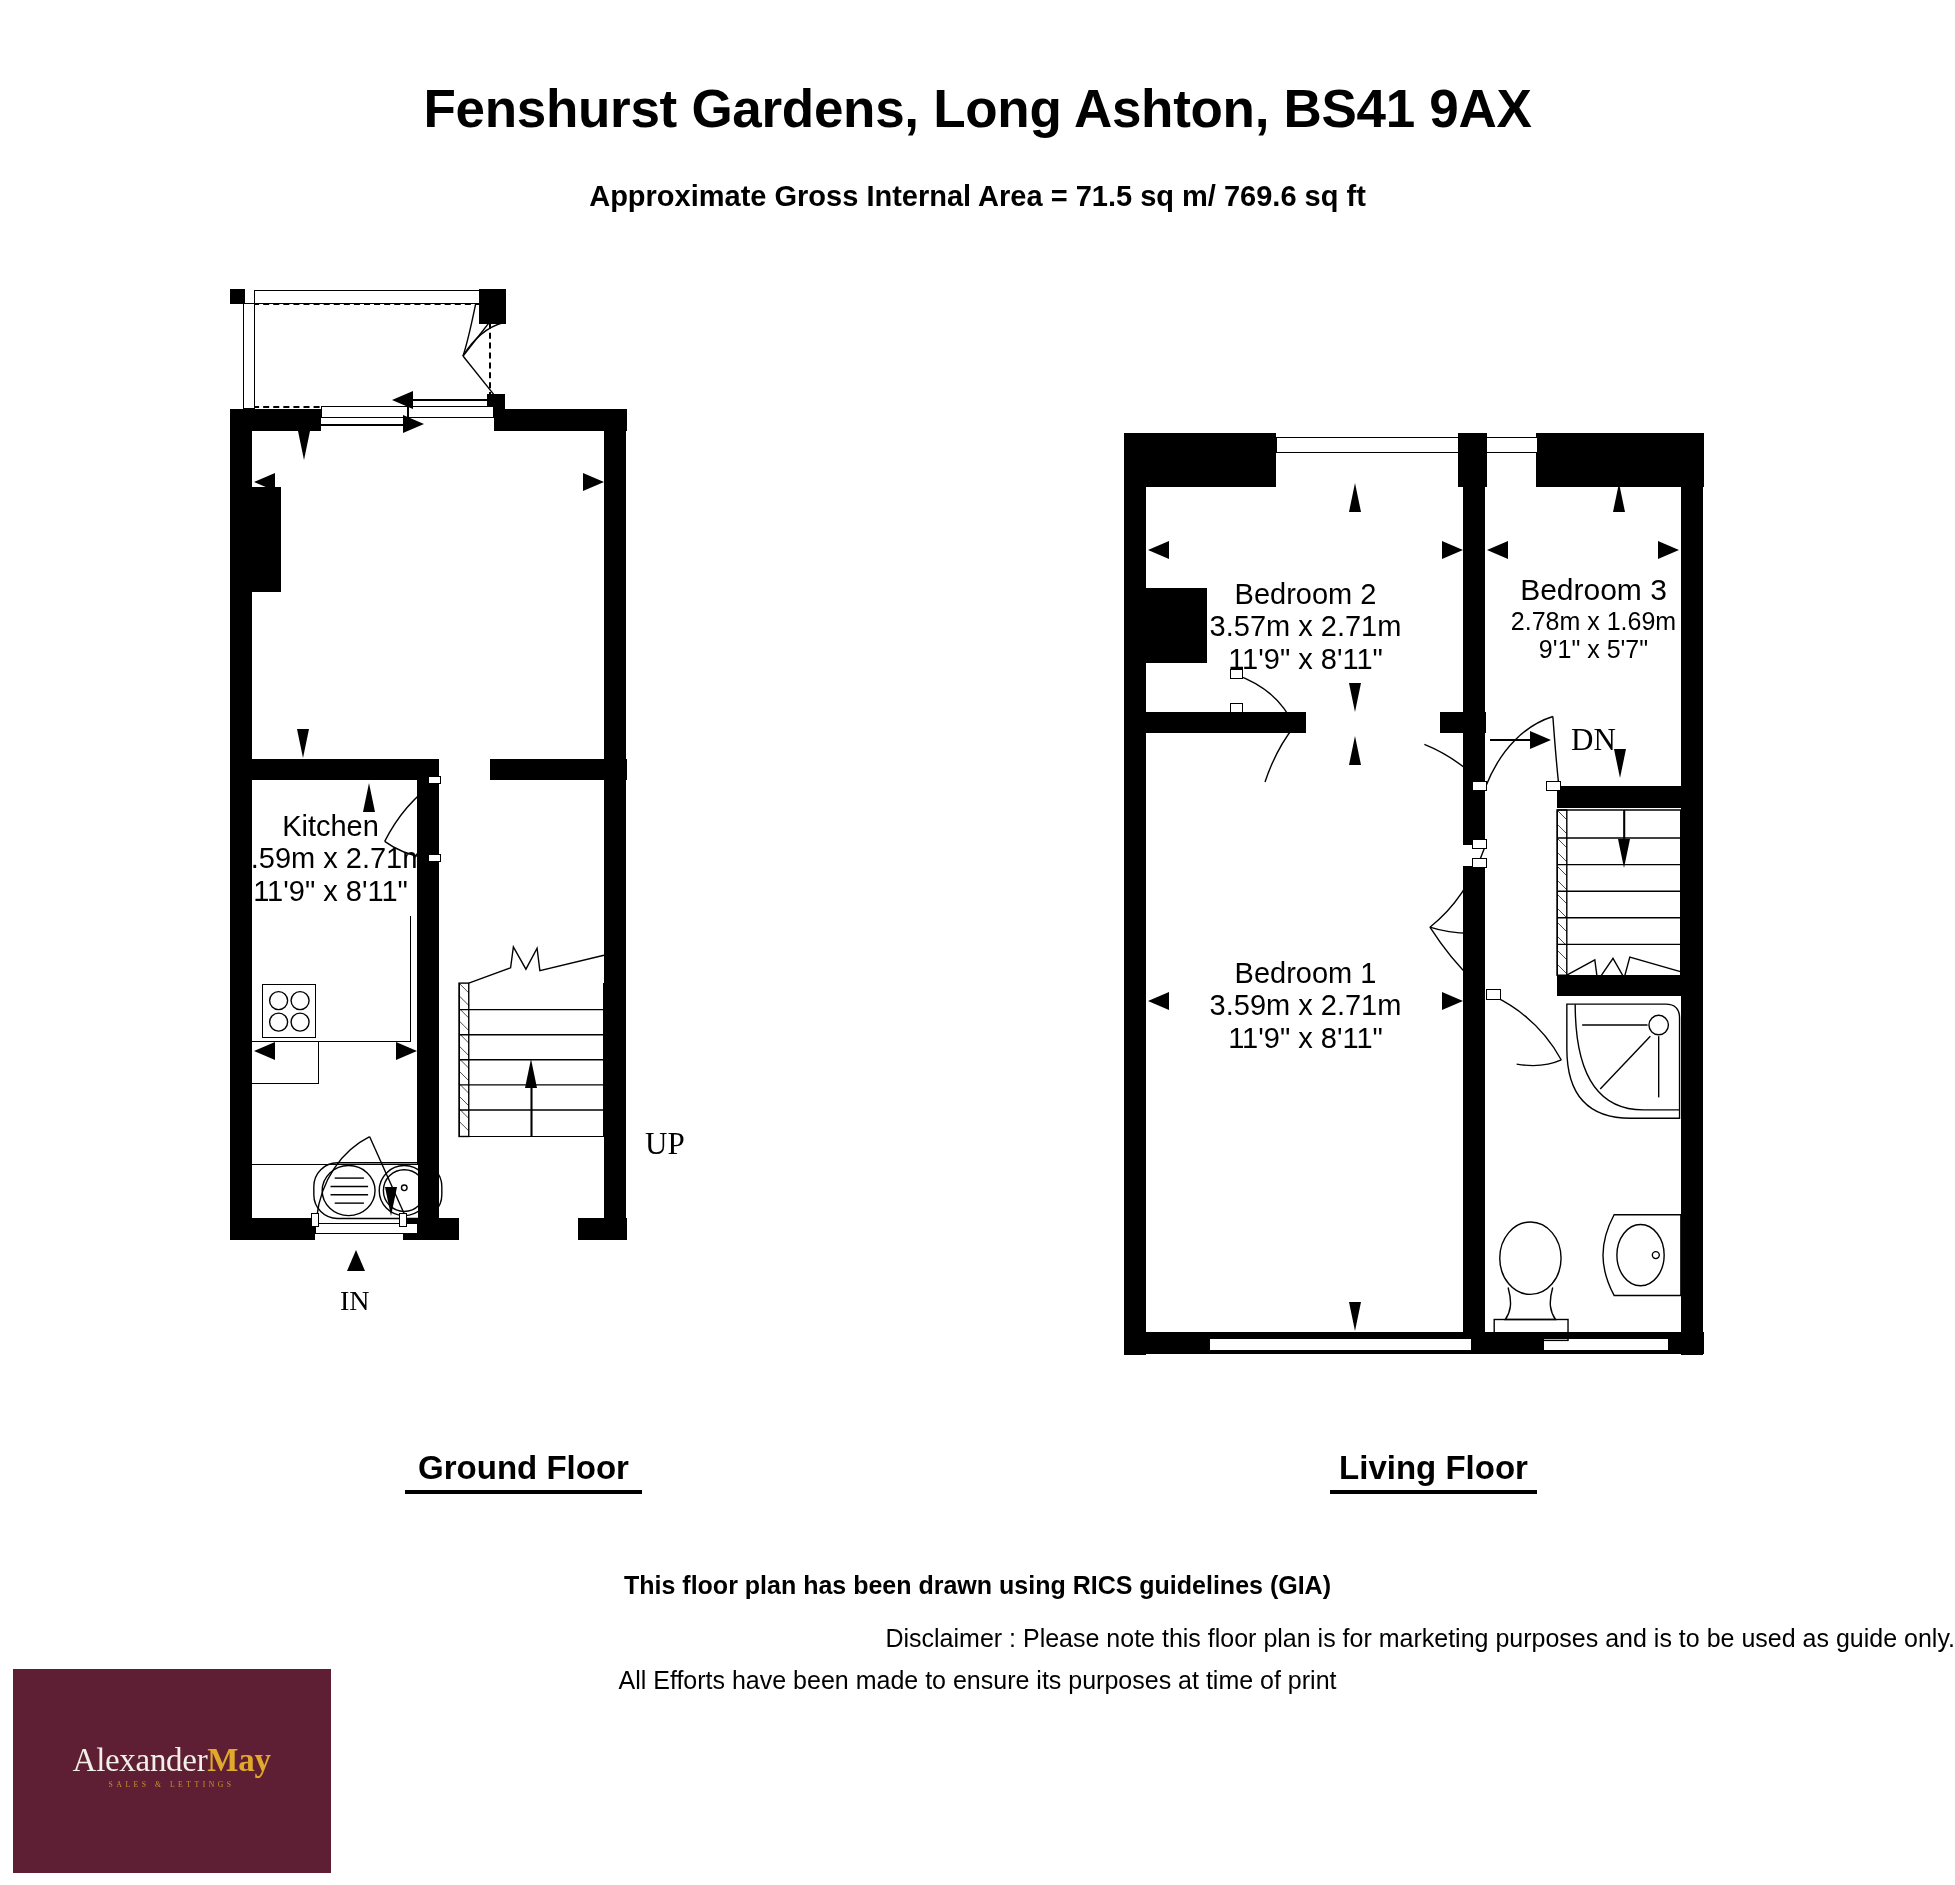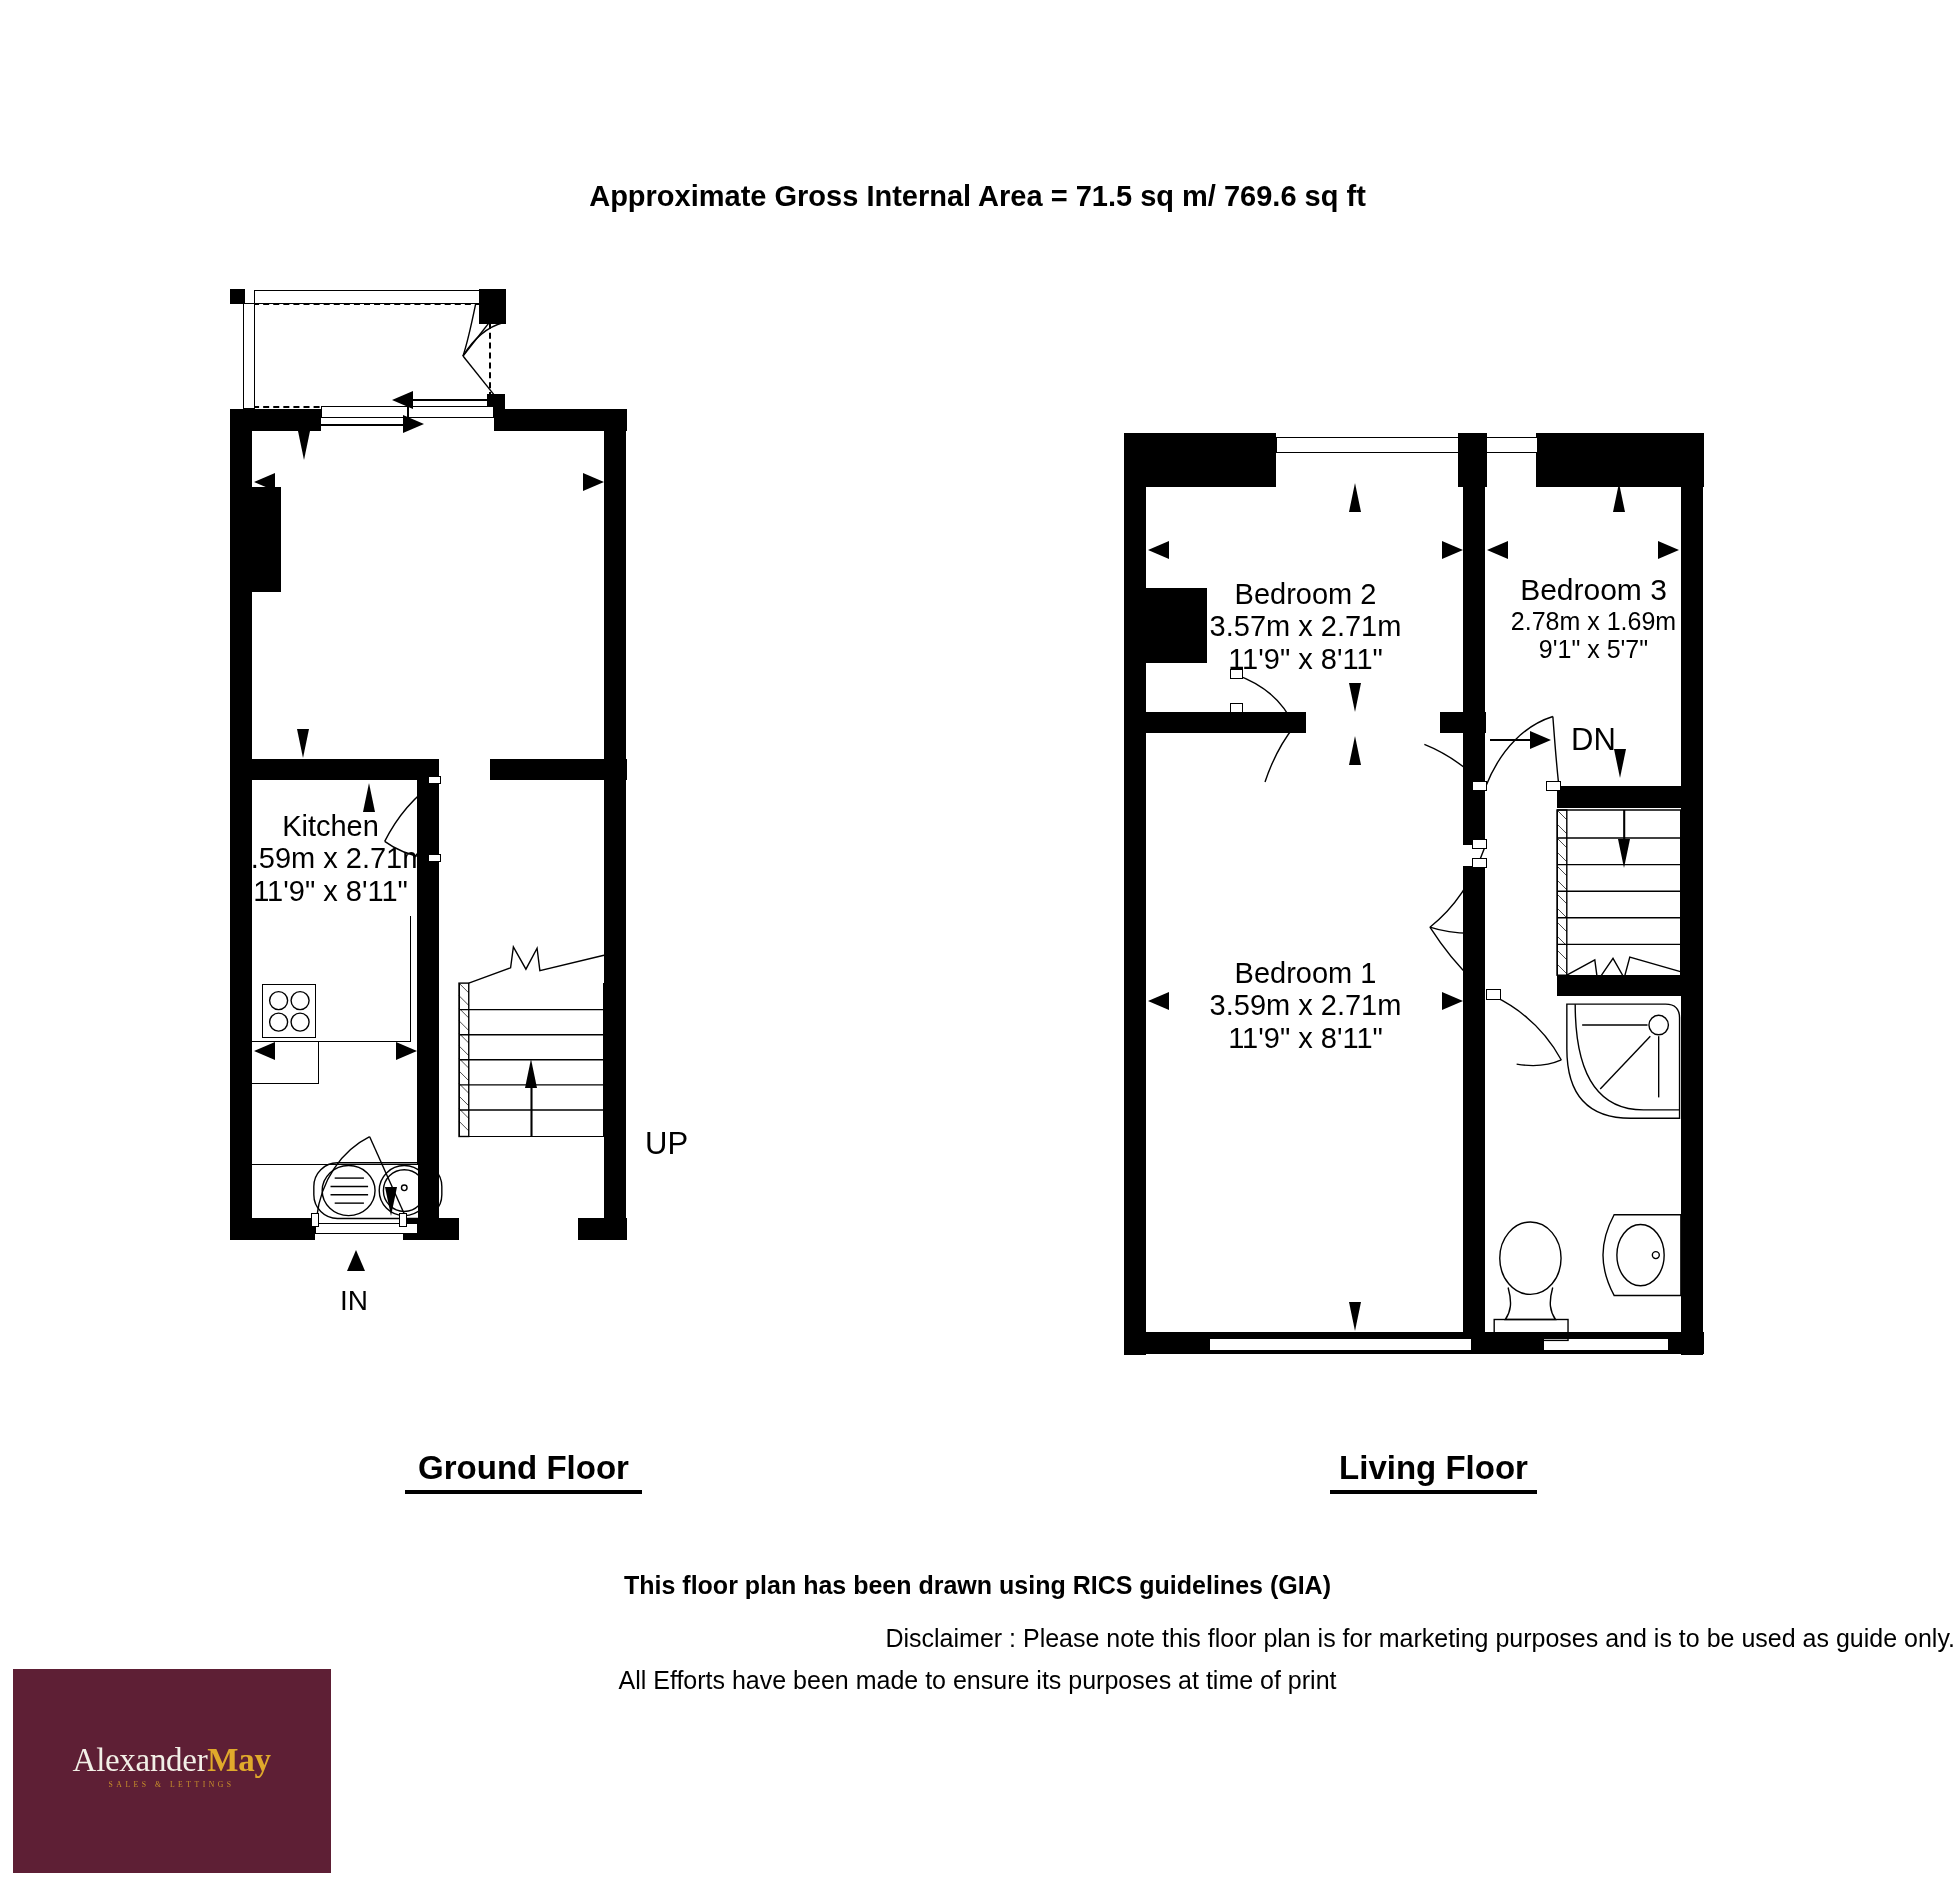--- a/index.html
+++ b/index.html
@@ -68,37 +68,38 @@
   .plan{position:absolute;}
   .w{position:absolute;background:#000;}         
   .thin{position:absolute;border:1.4px solid #000;background:#fff;box-sizing:border-box;}
   .line{position:absolute;background:#000;}
   .dash{position:absolute;border:2.1px dashed #000;box-sizing:border-box;}
 
   
   .rlabel{position:absolute;text-align:center;line-height:1.12;}
   .rlabel .nm{font-size:29px;}
   .rlabel .dm{font-size:29px;}
-  .tag{position:absolute;font-size:29px;}
+  .tag{position:absolute;font-size:29px;font-family:Liberation Serif, serif;}
 
   
   .ar{position:absolute;width:0;height:0;}
   .ar-l{border-top:9px solid transparent;border-bottom:9px solid transparent;border-right:21px solid #000;}
   .ar-r{border-top:9px solid transparent;border-bottom:9px solid transparent;border-left:21px solid #000;}
   .ar-u{border-left:9px solid transparent;border-right:9px solid transparent;border-bottom:21px solid #000;}
   .ar-un{border-left:6.3px solid transparent;border-right:6.3px solid transparent;border-bottom:29px solid #000;}
   .ar-dn{border-left:6.3px solid transparent;border-right:6.3px solid transparent;border-top:29px solid #000;}
 
   svg{position:absolute;overflow:visible;}
 </style>
 </head>
 <body>
 
 <div class="page">
 
+  <div class="title">Fenshurst Gardens, Long Ashton, BS41 9AX</div>
   <div class="subtitle">Approximate Gross Internal Area = 71.5 sq m/ 769.6 sq ft</div>
 
   <div class="plan" id="ground-plan" style="left:230px;top:279px;width:608px;height:1103px;">
 
     <div class="dash" style="left:12.6px;top:24.4px;width:248px;height:105px;"></div>
 
     <div class="thin" style="left:24px;top:11.2px;width:227px;height:14px;"></div>
 
     <div class="thin" style="left:12.6px;top:24px;width:12.6px;height:106px;"></div>
 

